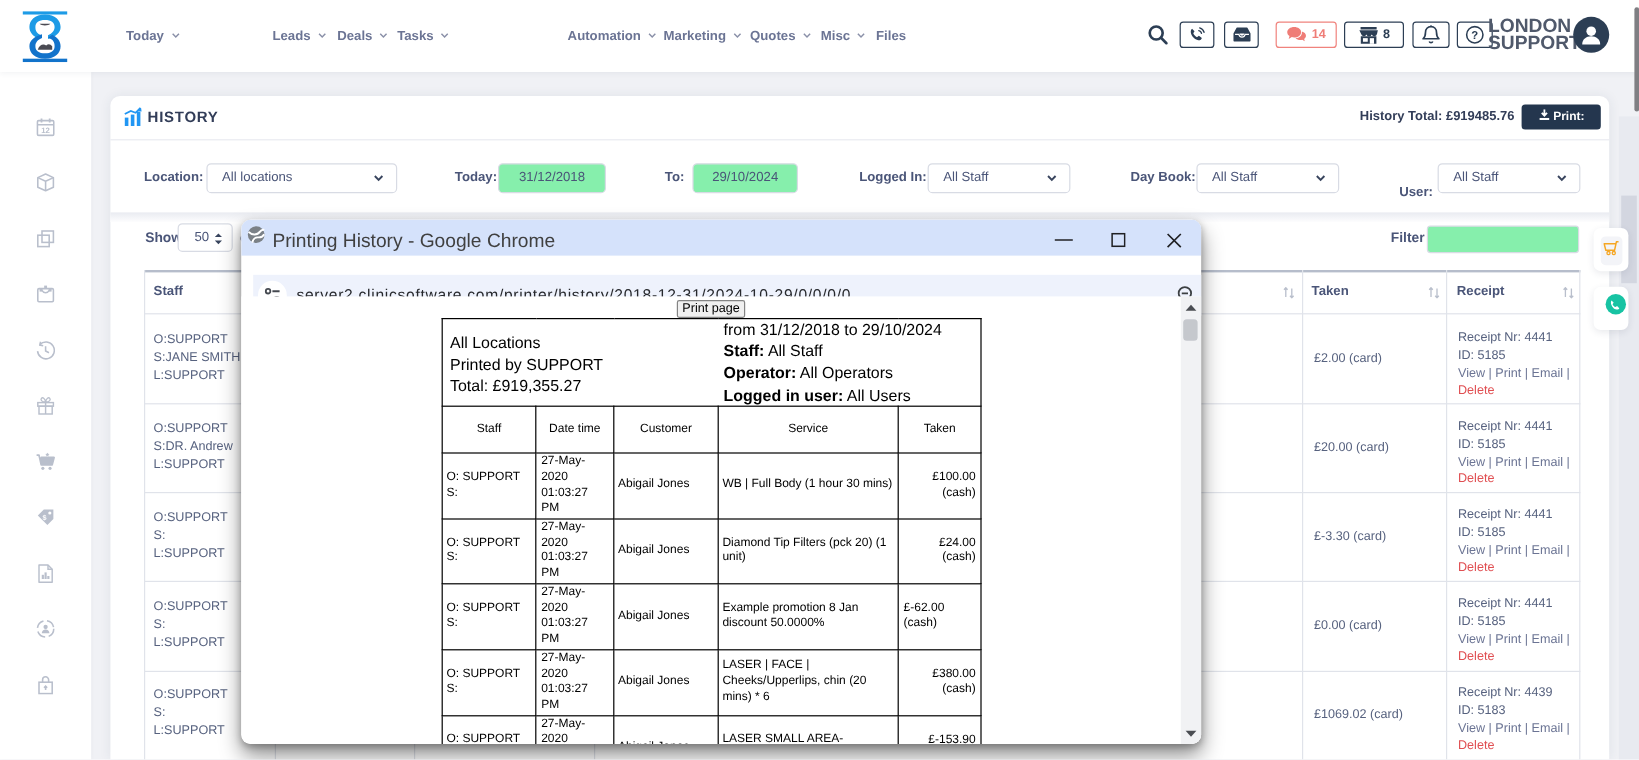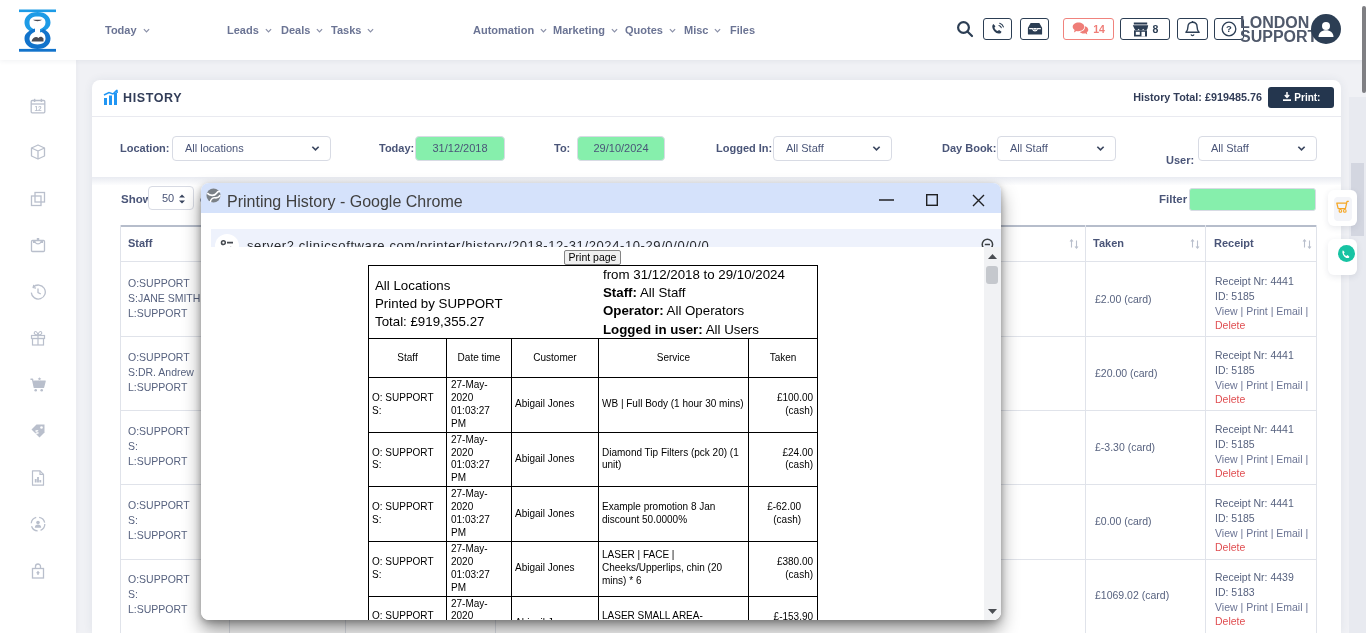--- a/index.html
+++ b/index.html
@@ -348,21 +348,21 @@
             <td style="padding:1px 4px">27-May-<br>2020<br>01:03:27<br>PM</td>
             <td style="padding:1px 3px">Abigail Jones</td>
             <td style="padding:1px 3px">Diamond Tip Filters (pck 20) (1 unit)</td>
             <td style="padding:1px 4px;text-align:right">£24.00<br>(cash)</td>
           </tr>
       <tr style="height:54px">
             <td style="padding:1px 3px">O: SUPPORT S:</td>
             <td style="padding:1px 4px">27-May-<br>2020<br>01:03:27<br>PM</td>
             <td style="padding:1px 3px">Abigail Jones</td>
             <td style="padding:1px 3px">Example promotion 8 Jan discount 50.0000%</td>
-            <td style="padding:1px 16px;text-align:right">£-62.00<br>(cash)</td>
+            <td style="padding:1px 4px;text-align:left">£-62.00<br>(cash)</td>
           </tr>
       <tr style="height:54px">
             <td style="padding:1px 3px">O: SUPPORT S:</td>
             <td style="padding:1px 4px">27-May-<br>2020<br>01:03:27<br>PM</td>
             <td style="padding:1px 3px">Abigail Jones</td>
             <td style="padding:1px 3px">LASER | FACE | Cheeks/Upperlips, chin (20 mins) * 6</td>
             <td style="padding:1px 4px;text-align:right">£380.00<br>(cash)</td>
           </tr>
       <tr style="height:54px">
             <td style="padding:1px 3px">O: SUPPORT S:</td>

